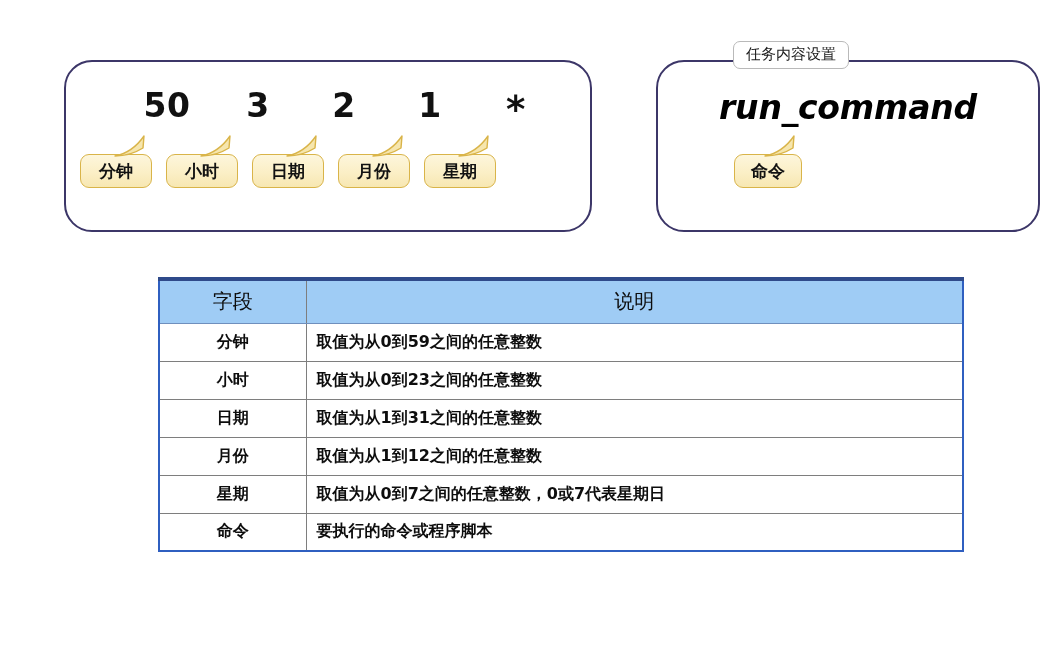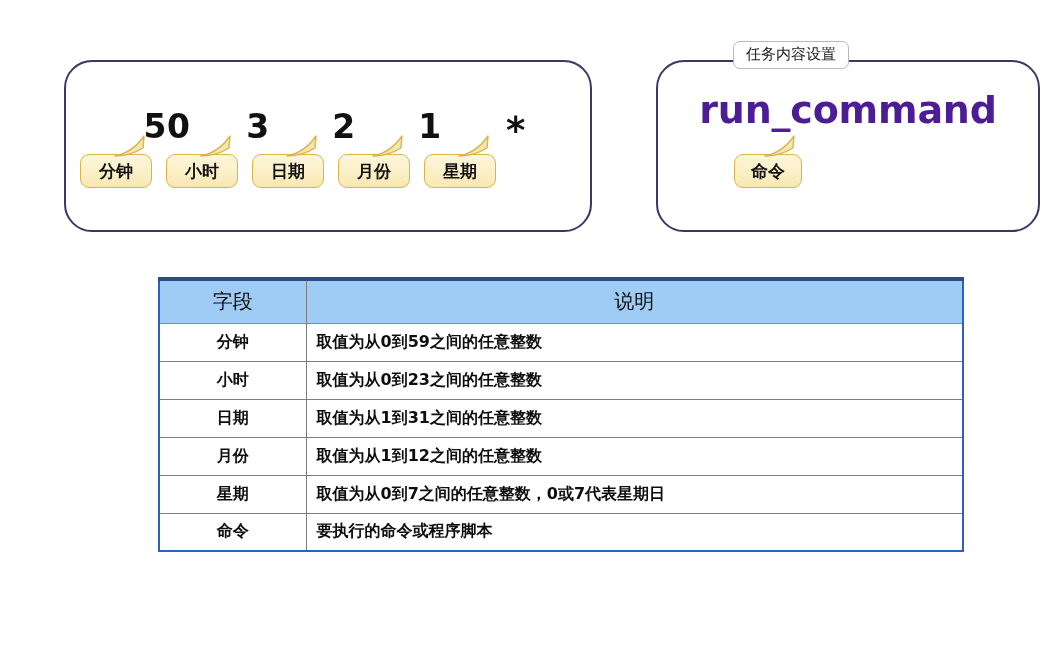--- a/index.html
+++ b/index.html
@@ -54,21 +54,20 @@
   }
   .value {
     position: absolute;
     font-size: 33px;
     font-weight: bold;
     color: #111111;
     text-align: center;
     line-height: 44px;
     letter-spacing: 0.5px;
     font-family: "DejaVu Sans", "Liberation Sans", sans-serif;
-    margin-top: 21px;
   }
   .value.star { font-size: 37px; line-height: 52px; }
 
   
   .callout {
     position: absolute;
     background: linear-gradient(to bottom, #fdf6dc 0%, #fbefc6 55%, #f7e7b2 100%);
     border: 1.6px solid #d9b449;
     border-radius: 9px;
     height: 34px;
@@ -90,25 +89,26 @@
     pointer-events: none;
     overflow: visible;
   }
 
   
   #cmd-text {
     position: absolute;
     left: 0; right: 0;
     top: 26px;
     text-align: center;
-    font-size: 38px;
-    font-weight: bold;
-    color: #4c1d95;
+    font-size: 33px;
+    font-weight: bold;
+    color: #000000;
     letter-spacing: -0.2px;
     font-family: "DejaVu Sans", "Liberation Sans", sans-serif;
+    font-style: italic;
   }
 
   
   #spec-table {
     position: absolute;
     left: 158px;
     top: 277px;
     width: 806px;
     border-collapse: collapse;
     table-layout: fixed;

